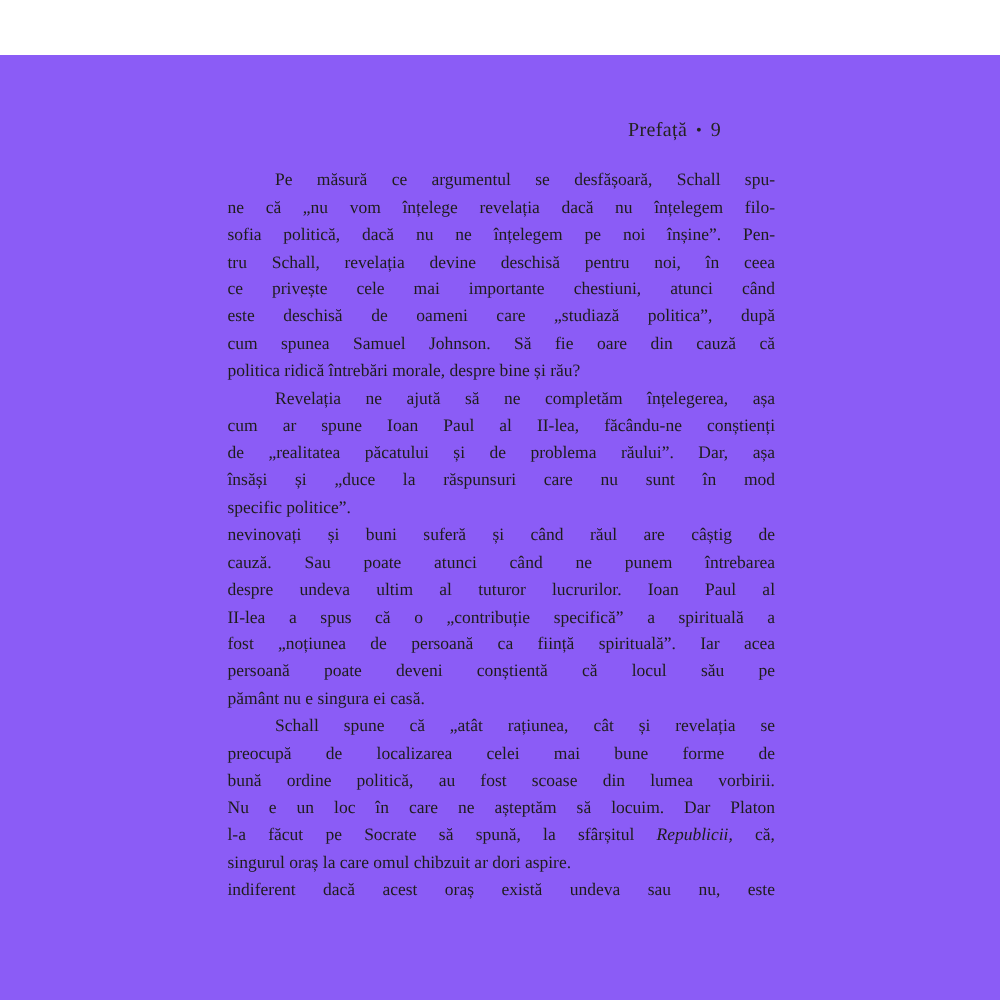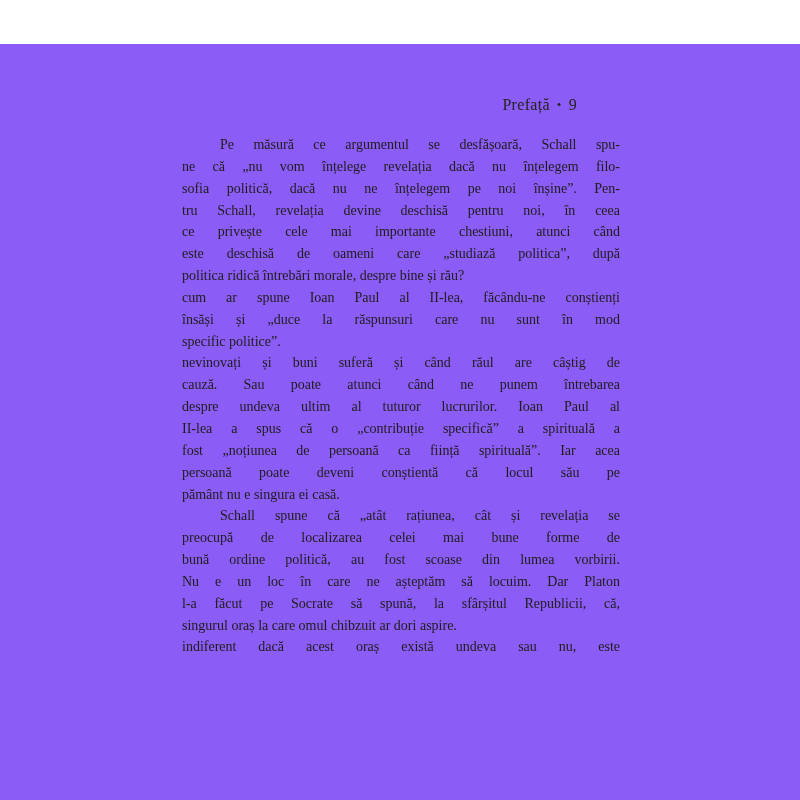--- a/index.html
+++ b/index.html
@@ -44,41 +44,44 @@
   .paragraph { margin: 0; }
   .line {
     text-align: justify;
     text-align-last: justify;
     height: 21.85px;
     overflow: visible;
     white-space: normal;
   }
   .line.first { text-indent: 38px; }
   .line.last  { text-align-last: left; }
-  .italic { }
+  .italic { font-style: italic; }
 </style>
 </head>
 <body>
 
 <div class="page">
   <div class="page-header">
     <span>Prefață</span><span class="sep">•</span><span>9</span>
   </div>
   <div class="page-text">
       <div class="paragraph">
         <div class="line first">Pe măsură ce argumentul se desfășoară, Schall spu-</div>
         <div class="line">ne că „nu vom înțelege revelația dacă nu înțelegem filo-</div>
         <div class="line">sofia politică, dacă nu ne înțelegem pe noi înșine”. Pen-</div>
         <div class="line">tru Schall, revelația devine deschisă pentru noi, în ceea</div>
         <div class="line">ce privește cele mai importante chestiuni, atunci când</div>
         <div class="line">este deschisă de oameni care „studiază politica”, după</div>
+        <div class="line">cum spunea Samuel Johnson. Să fie oare din cauză că</div>
         <div class="line last">politica ridică întrebări morale, despre bine și rău?</div>
       </div>
       <div class="paragraph">
+        <div class="line first">Revelația ne ajută să ne completăm înțelegerea, așa</div>
         <div class="line">cum ar spune Ioan Paul al II-lea, făcându-ne conștienți</div>
+        <div class="line">de „realitatea păcatului și de problema răului”. Dar, așa</div>
         <div class="line">însăși și „duce la răspunsuri care nu sunt în mod</div>
         <div class="line last">specific politice”.</div>
       </div>
       <div class="paragraph">
         <div class="line">nevinovați și buni suferă și când răul are câștig de</div>
         <div class="line">cauză. Sau poate atunci când ne punem întrebarea</div>
         <div class="line">despre undeva ultim al tuturor lucrurilor. Ioan Paul al</div>
         <div class="line">II-lea a spus că o „contribuție specifică” a spirituală a</div>
         <div class="line">fost „noțiunea de persoană ca ființă spirituală”. Iar acea</div>
         <div class="line">persoană poate deveni conștientă că locul său pe</div>

